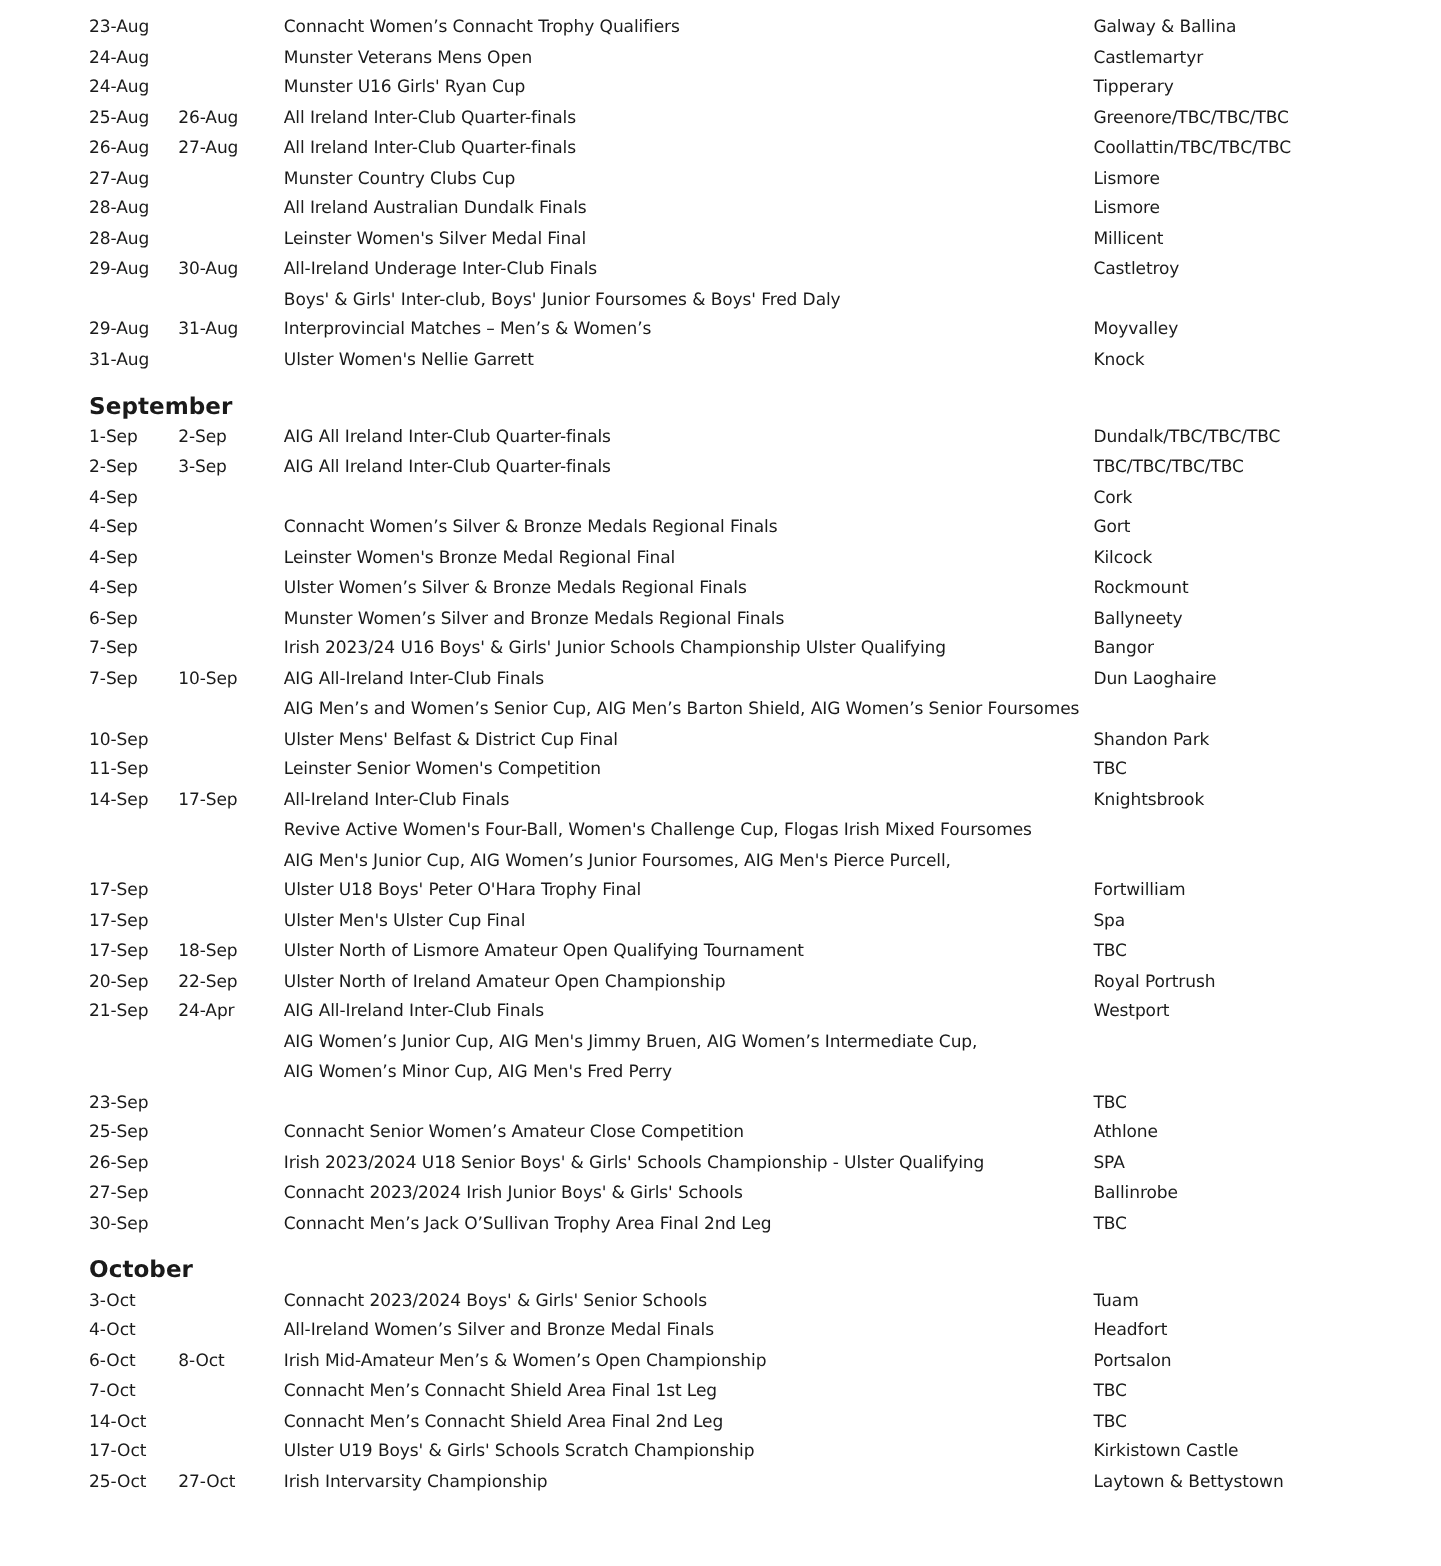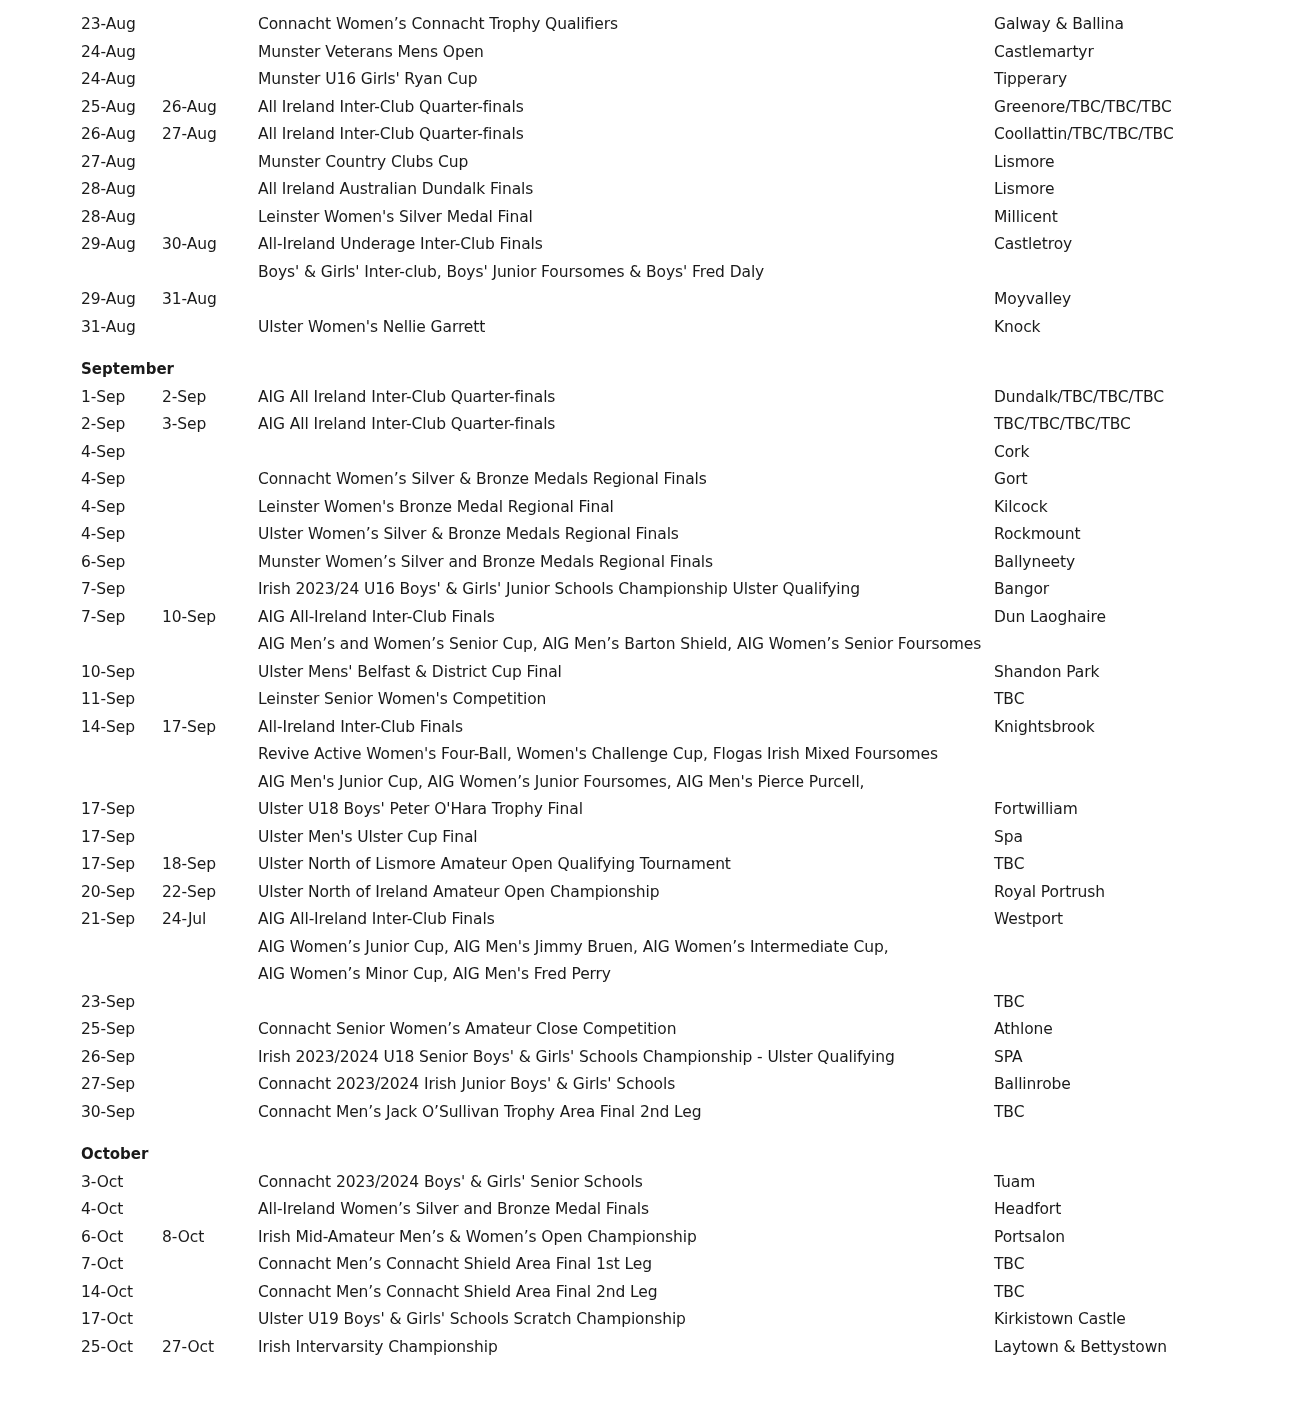--- a/index.html
+++ b/index.html
@@ -9,21 +9,21 @@
     color: #1a1a1a; font-size: 16px;
   }
   #schedule { position: absolute; left: 0; top: 11px; width: 1154px; }
   .row { position: relative; height: 27.5px; line-height: 27.5px; white-space: nowrap; }
   .row > span { position: absolute; top: 0; }
   .c-start { left: 81px; }
   .c-end { left: 162px; }
   .c-event { left: 258px; }
   .c-venue { left: 970px; margin-left: 24px; }
   .heading { position: relative; height: 27.5px; line-height: 27.5px; margin-top: 15px; }
-  .heading span { position: absolute; left: 81px; font-weight: bold; font-size: 15px; }
+  .heading span { position: absolute; left: 81px; font-weight: bold; font-size: 21px; }
   .row span { font-size: 15.5px; letter-spacing: -0.1px; }
 </style>
 </head>
 <body>
 
 <div id="schedule">
     <div class="row">
       <span class="c-start">23-Aug</span>
       <span class="c-end"></span>
       <span class="c-event">Connacht Women’s Connacht Trophy Qualifiers</span>
@@ -79,20 +79,21 @@
     </div>
     <div class="row">
       <span class="c-start"></span>
       <span class="c-end"></span>
       <span class="c-event">Boys' &amp; Girls' Inter-club, Boys' Junior Foursomes &amp; Boys' Fred Daly</span>
       <span class="c-venue"></span>
     </div>
     <div class="row">
       <span class="c-start">29-Aug</span>
       <span class="c-end">31-Aug</span>
+      <span class="c-event">Interprovincial Matches – Men’s &amp; Women’s</span>
       <span class="c-venue">Moyvalley</span>
     </div>
     <div class="row">
       <span class="c-start">31-Aug</span>
       <span class="c-end"></span>
       <span class="c-event">Ulster Women's Nellie Garrett</span>
       <span class="c-venue">Knock</span>
     </div>
     <div class="heading">
       <span>September</span>
@@ -205,21 +206,21 @@
       <span class="c-venue">TBC</span>
     </div>
     <div class="row">
       <span class="c-start">20-Sep</span>
       <span class="c-end">22-Sep</span>
       <span class="c-event">Ulster North of Ireland Amateur Open Championship</span>
       <span class="c-venue">Royal Portrush</span>
     </div>
     <div class="row">
       <span class="c-start">21-Sep</span>
-      <span class="c-end">24-Jul</span>
+      <span class="c-end">24-Apr</span>
       <span class="c-event">AIG All-Ireland Inter-Club Finals</span>
       <span class="c-venue">Westport</span>
     </div>
     <div class="row">
       <span class="c-start"></span>
       <span class="c-end"></span>
       <span class="c-event">AIG Women’s Junior Cup, AIG Men's Jimmy Bruen, AIG Women’s Intermediate Cup,</span>
       <span class="c-venue"></span>
     </div>
     <div class="row">

